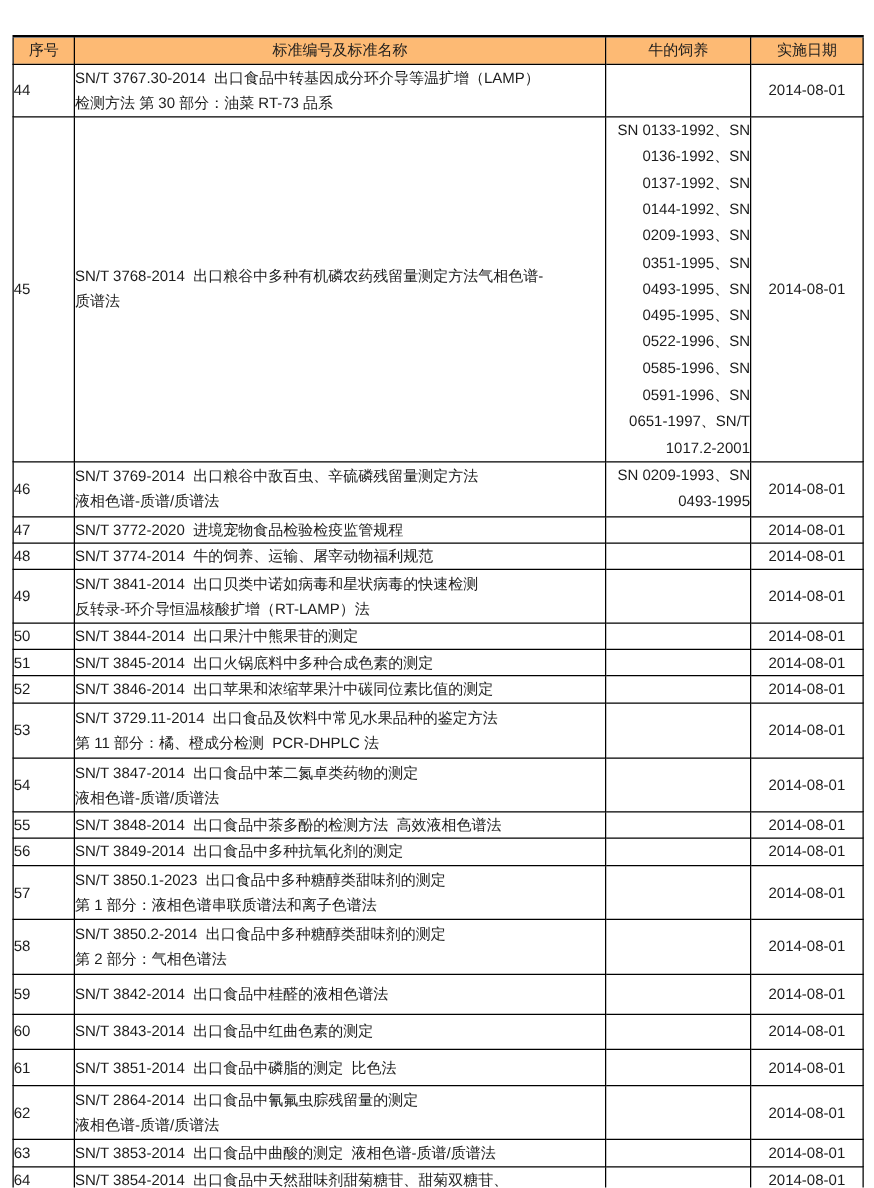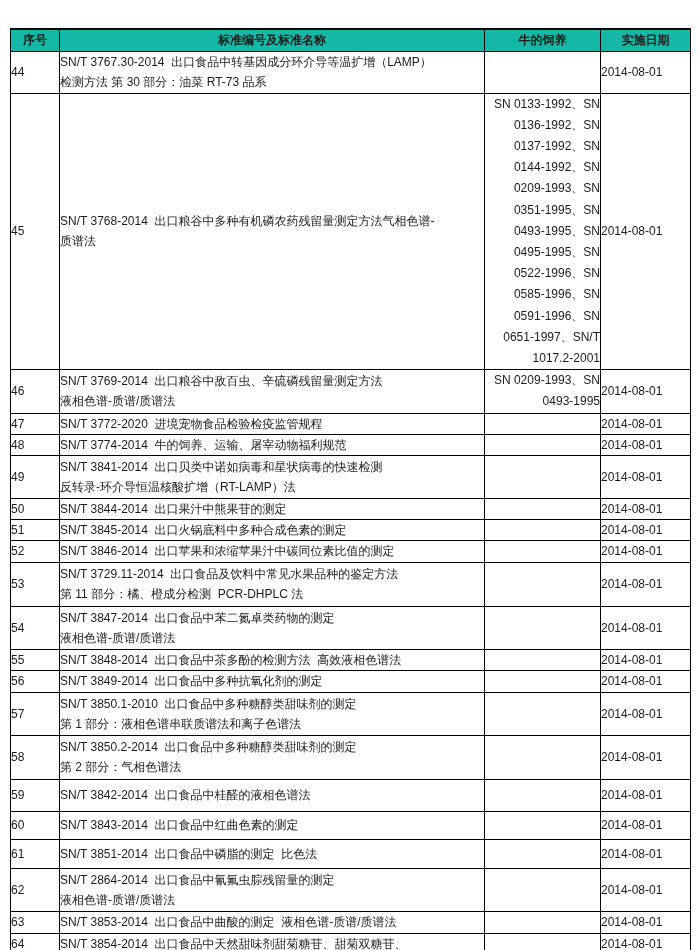--- a/index.html
+++ b/index.html
@@ -20,30 +20,30 @@
     border-bottom: 2px solid #000;
   }
   table.std th, table.std td {
     border: 1px solid #000;
     padding: 0;
     overflow: hidden;
     vertical-align: middle;
     font-size: 12px;
   }
   th.hdr {
-    background: #14b8a6;
-    font-weight: bold;
+    background: #fdba74;
+    font-weight: normal;
     font-size: 13px;
     text-align: center;
     height: 22px;
   }
   td.c-no   { text-align: left; font-size: 12px; margin-top: 44px; }
   td.c-name { text-align: left; padding: 1px 6px; white-space: pre-wrap; line-height: 20px; margin-left: 13px; }
   td.c-rep  { text-align: right; padding: 0 2px 0 5px; white-space: pre-wrap; line-height: 21.2px; font-size: 11.5px; }
-  td.c-date { font-size: 12px; margin-left: 28px; }
+  td.c-date { text-align: center; font-size: 12px; margin-left: 28px; }
 </style>
 </head>
 <body>
 
 <div class="page">
   <table class="std">
     <colgroup>
       <col style="width:49px">
       <col style="width:425px">
       <col style="width:116px">
@@ -150,21 +150,21 @@
         <td class="c-date">2014-08-01</td>
       </tr>
       <tr style="height:22px">
         <td class="c-no">56</td>
         <td class="c-name">SN/T 3849-2014  出口食品中多种抗氧化剂的测定</td>
         <td class="c-rep"></td>
         <td class="c-date">2014-08-01</td>
       </tr>
       <tr style="height:43px">
         <td class="c-no">57</td>
-        <td class="c-name">SN/T 3850.1-2010  出口食品中多种糖醇类甜味剂的测定
+        <td class="c-name">SN/T 3850.1-2023  出口食品中多种糖醇类甜味剂的测定
 第 1 部分：液相色谱串联质谱法和离子色谱法</td>
         <td class="c-rep"></td>
         <td class="c-date">2014-08-01</td>
       </tr>
       <tr style="height:44px">
         <td class="c-no">58</td>
         <td class="c-name">SN/T 3850.2-2014  出口食品中多种糖醇类甜味剂的测定
 第 2 部分：气相色谱法</td>
         <td class="c-rep"></td>
         <td class="c-date">2014-08-01</td>

